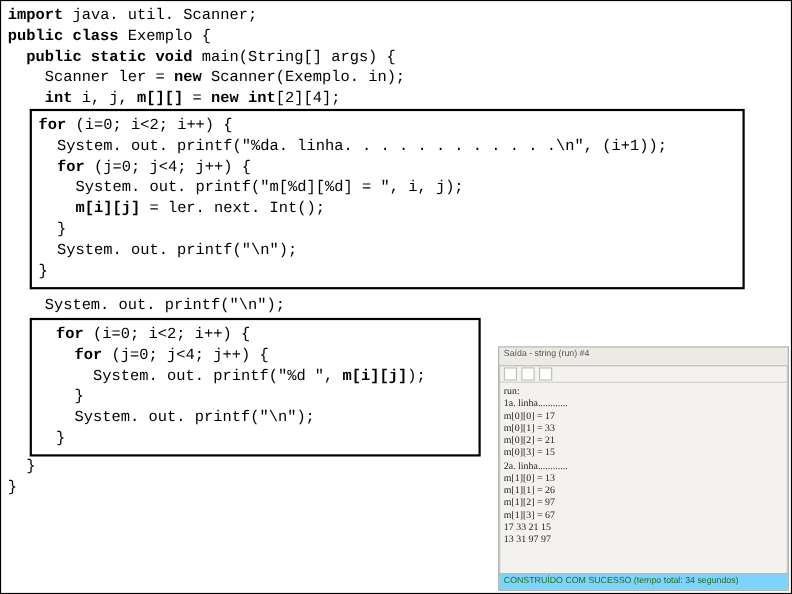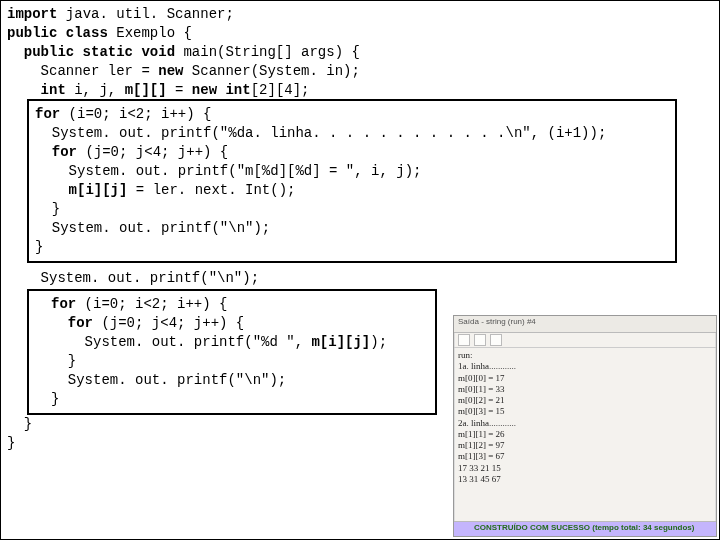--- a/index.html
+++ b/index.html
@@ -87,39 +87,38 @@
     padding: 2px 4px 0 4px;
     font-family: Liberation Serif, serif;
     font-size: 9px;
     line-height: 1.25;
     color: #222;
   }
   .output .status {
     position: absolute;
     bottom: 0; left: 0; right: 0;
     height: 12px;
-    background: #c4b5fd;
+    background: #7dd3fc;
     color: #246b1e;
     font-size: 8px;
-    padding: 1px 20px;
+    padding: 1px 4px;
     border-top: 1px solid #bbb;
     white-space: nowrap;
     overflow: hidden;
-    font-weight: bold;
   }
 </style>
 </head>
 <body>
 
 <div class="page">
 
   <pre><span class="kw">import</span><span> java. util. Scanner;</span>
 <span class="kw">public class</span><span> Exemplo {</span>
 <span class="kw">  public static void</span><span> main(String[] args) {</span>
-<span>    Scanner ler = </span><span class="kw">new</span><span> Scanner(System. in);</span>
+<span>    Scanner ler = </span><span class="kw">new</span><span> Scanner(Exemplo. in);</span>
 <span class="kw">    int</span><span> i, j, </span><span class="bold">m[][]</span><span> = </span><span class="kw">new int</span><span>[2][4];</span></pre>
 
   <div class="box">
 <pre><span class="kw">for</span><span> (i=0; i&lt;2; i++) {</span>
 <span>  System. out. printf("%da. linha. . . . . . . . . . . .\n", (i+1));</span>
 <span class="kw">  for</span><span> (j=0; j&lt;4; j++) {</span>
 <span>    System. out. printf("m[%d][%d] = ", i, j);</span>
 <span>    </span><span class="bold">m[i][j]</span><span> = ler. next. Int();</span>
 <span>  }</span>
 <span>  System. out. printf("\n");</span>
@@ -149,23 +148,24 @@
     </div>
     <div class="body">
       <div>run:</div>
       <div>1a. linha............</div>
       <div>m[0][0] = 17</div>
       <div>m[0][1] = 33</div>
       <div>m[0][2] = 21</div>
       <div>m[0][3] = 15</div>
       <div></div>
       <div>2a. linha............</div>
+      <div>m[1][0] = 13</div>
       <div>m[1][1] = 26</div>
       <div>m[1][2] = 97</div>
       <div>m[1][3] = 67</div>
       <div></div>
       <div>17 33 21 15</div>
-      <div>13 31 45 67</div>
+      <div>13 31 97 97</div>
     </div>
     <div class="status">CONSTRUÍDO COM SUCESSO (tempo total: 34 segundos)</div>
   </div>
 
 </div>
 
 </body></html>

